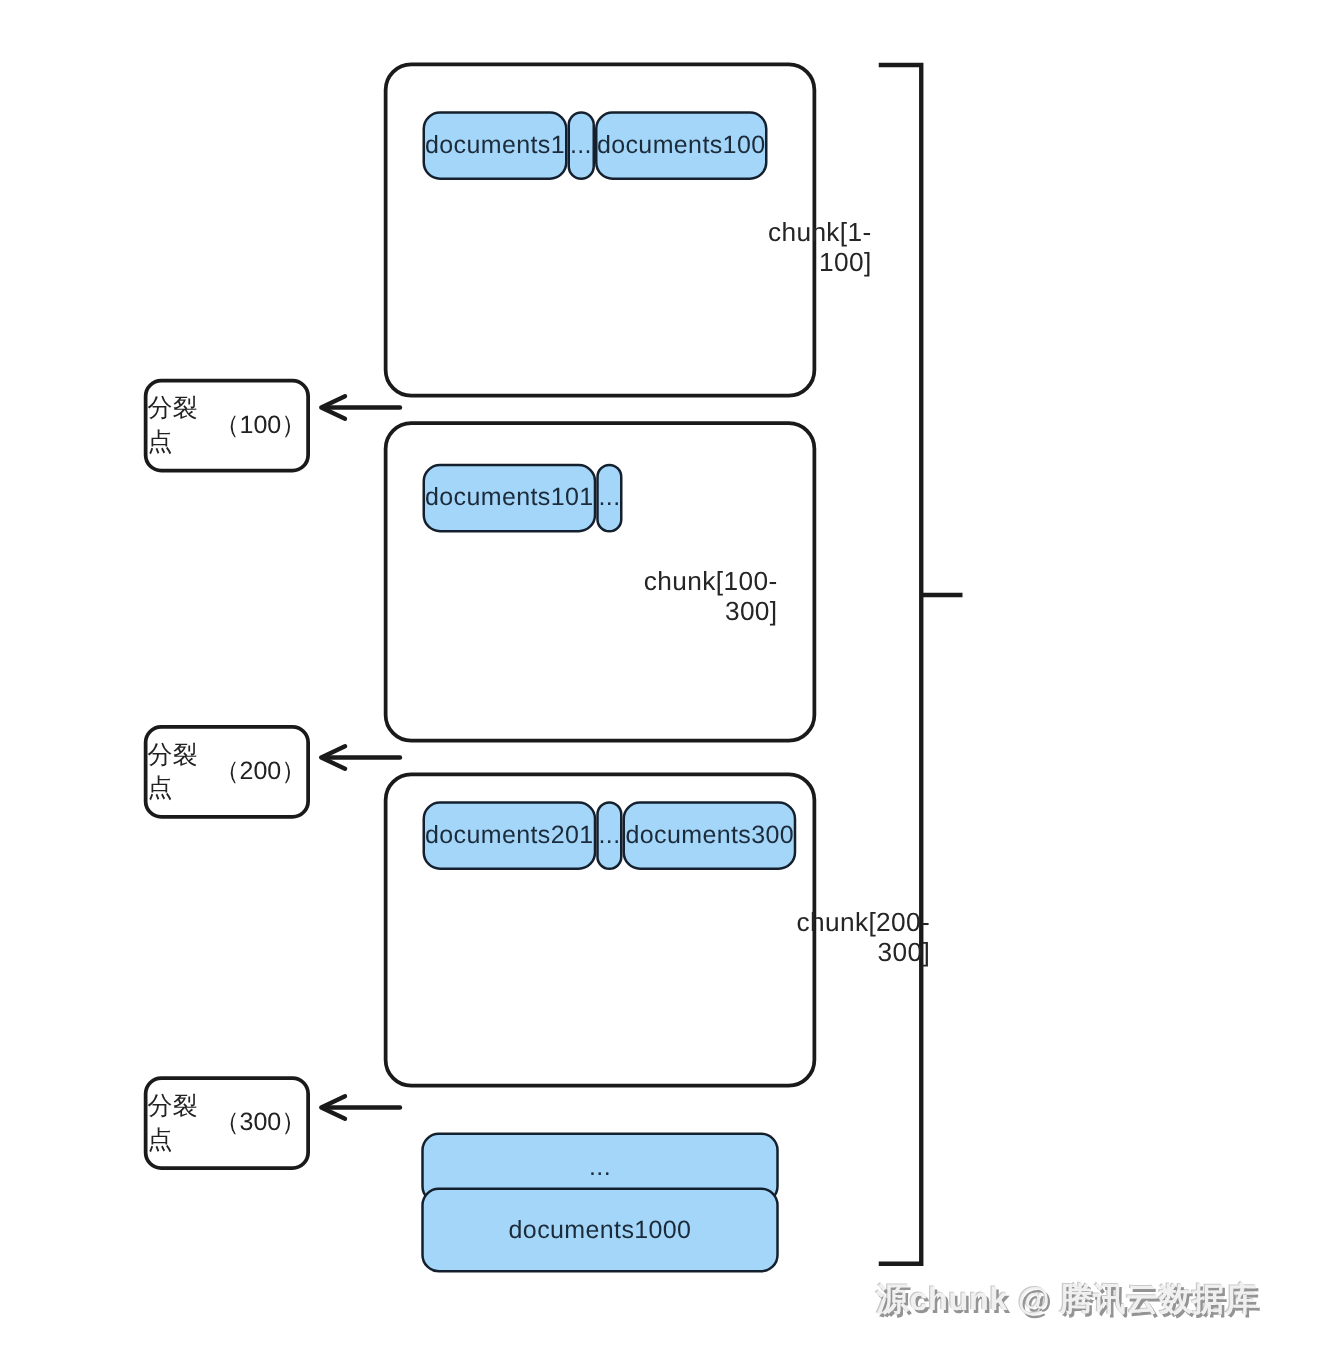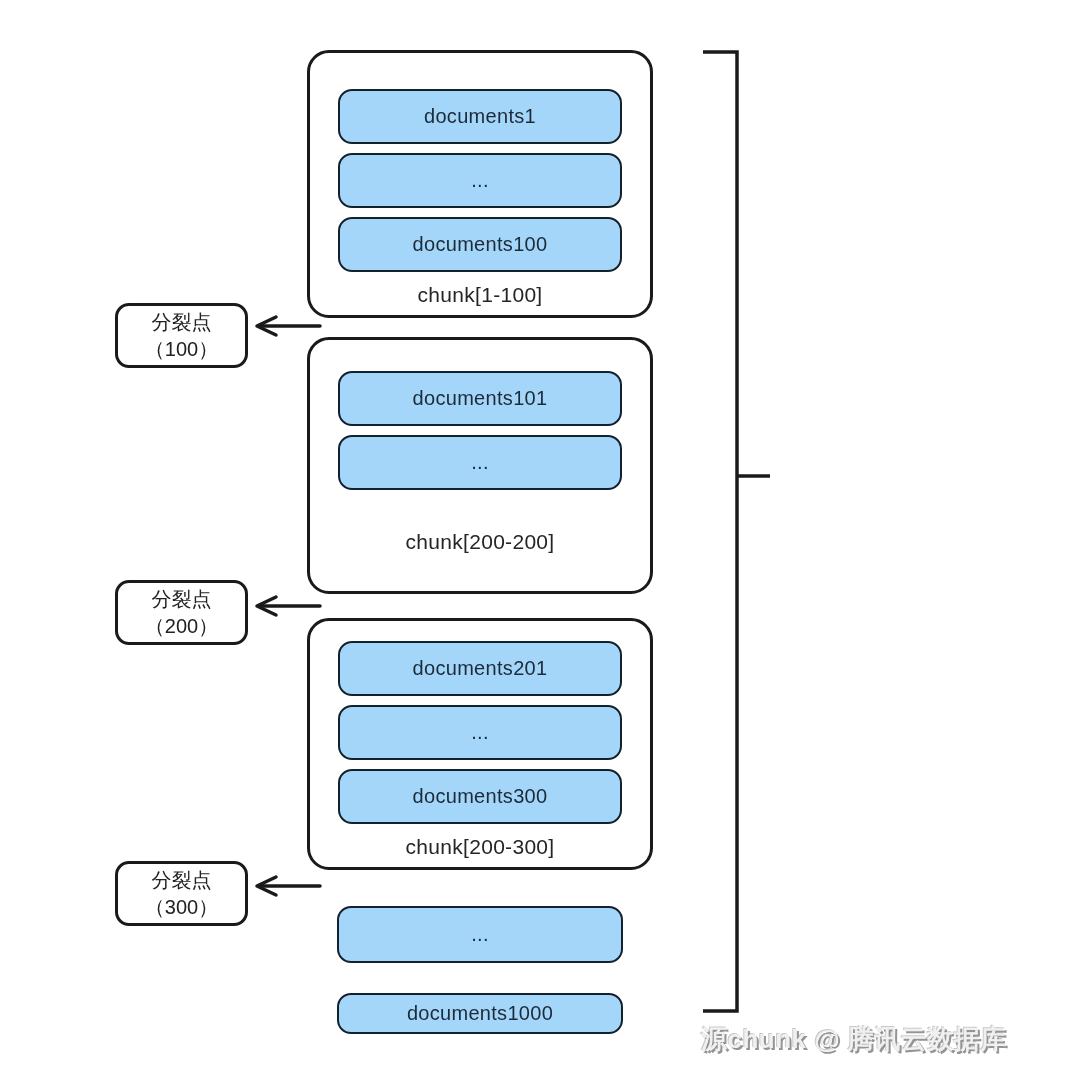--- a/index.html
+++ b/index.html
@@ -4,35 +4,35 @@
 <style>
   html,body{margin:0;padding:0;background:#ffffff;}
   body{font-family:"Liberation Sans","DejaVu Sans",sans-serif;}
   #canvas{
     position:relative;width:1071px;height:1078px;background:#ffffff;overflow:hidden;
   }
   #connectors{position:absolute;left:0;top:0;width:1071px;height:1078px;}
   .chunk{
     position:absolute;left:307px;width:346px;box-sizing:border-box;
     background:#ffffff;border:3px solid #1a1a1a;border-radius:22px;
-    display:flex;flex-direction:column;padding:36px 28px 6px 28px;
+    display:flex;flex-direction:row;padding:36px 28px 6px 28px;
   }
   .doc{
     box-sizing:border-box;height:55px;border:2.5px solid #15202e;border-radius:14px;
     background:#a4d6f9;display:flex;align-items:center;justify-content:center;
     font-size:20px;color:#1c2b3a;margin-bottom:9px;letter-spacing:0.3px;
   }
   .chunk-label{
     flex:1;display:flex;align-items:center;justify-content:center;
     font-size:21px;color:#252525;letter-spacing:0.3px;text-align:right;
   }
   .split-box{
-    position:absolute;left:115px;width:133px;height:65px;box-sizing:border-box;
+    position:absolute;left:115px;width:133px;height:75px;box-sizing:border-box;
     background:#ffffff;border:3px solid #1a1a1a;border-radius:14px;
-    display:flex;flex-direction:column;align-items:center;justify-content:center;
+    display:flex;align-items:center;justify-content:center;
     font-size:20px;color:#222;line-height:1.35;
   }
   .tail-doc{
     position:absolute;left:337px;width:286px;box-sizing:border-box;
     border:2.5px solid #15202e;border-radius:14px;background:#a4d6f9;
     display:flex;align-items:center;justify-content:center;
     font-size:20px;color:#1c2b3a;letter-spacing:0.3px;
   }
   .source-box{
     position:absolute;left:788px;top:449px;width:220px;height:54px;box-sizing:border-box;
@@ -77,32 +77,32 @@
   <div class="chunk" style="top:50px;height:268px;padding-top:36px">
     <div class="doc">documents1</div>
     <div class="doc">...</div>
     <div class="doc">documents100</div>
     <div class="chunk-label">chunk[1-100]</div>
   </div>
 
   <div class="chunk" style="top:337px;height:257px;padding-top:31px">
     <div class="doc">documents101</div>
     <div class="doc">...</div>
-    <div class="chunk-label">chunk[200-200]</div>
+    <div class="chunk-label">chunk[100-300]</div>
   </div>
 
   <div class="chunk" style="top:618px;height:252px;padding-top:20px">
     <div class="doc">documents201</div>
     <div class="doc">...</div>
     <div class="doc">documents300</div>
     <div class="chunk-label">chunk[200-300]</div>
   </div>
 
   <div class="tail-doc" style="top:906px;height:57px">...</div>
-  <div class="tail-doc" style="top:993px;height:41px">documents1000</div>
+  <div class="tail-doc" style="top:950px;height:68px">documents1000</div>
 
   <div class="split-box" style="top:303px">
     <span>分裂点</span>
     <span>（100）</span>
   </div>
   <div class="split-box" style="top:580px">
     <span>分裂点</span>
     <span>（200）</span>
   </div>
   <div class="split-box" style="top:861px">

